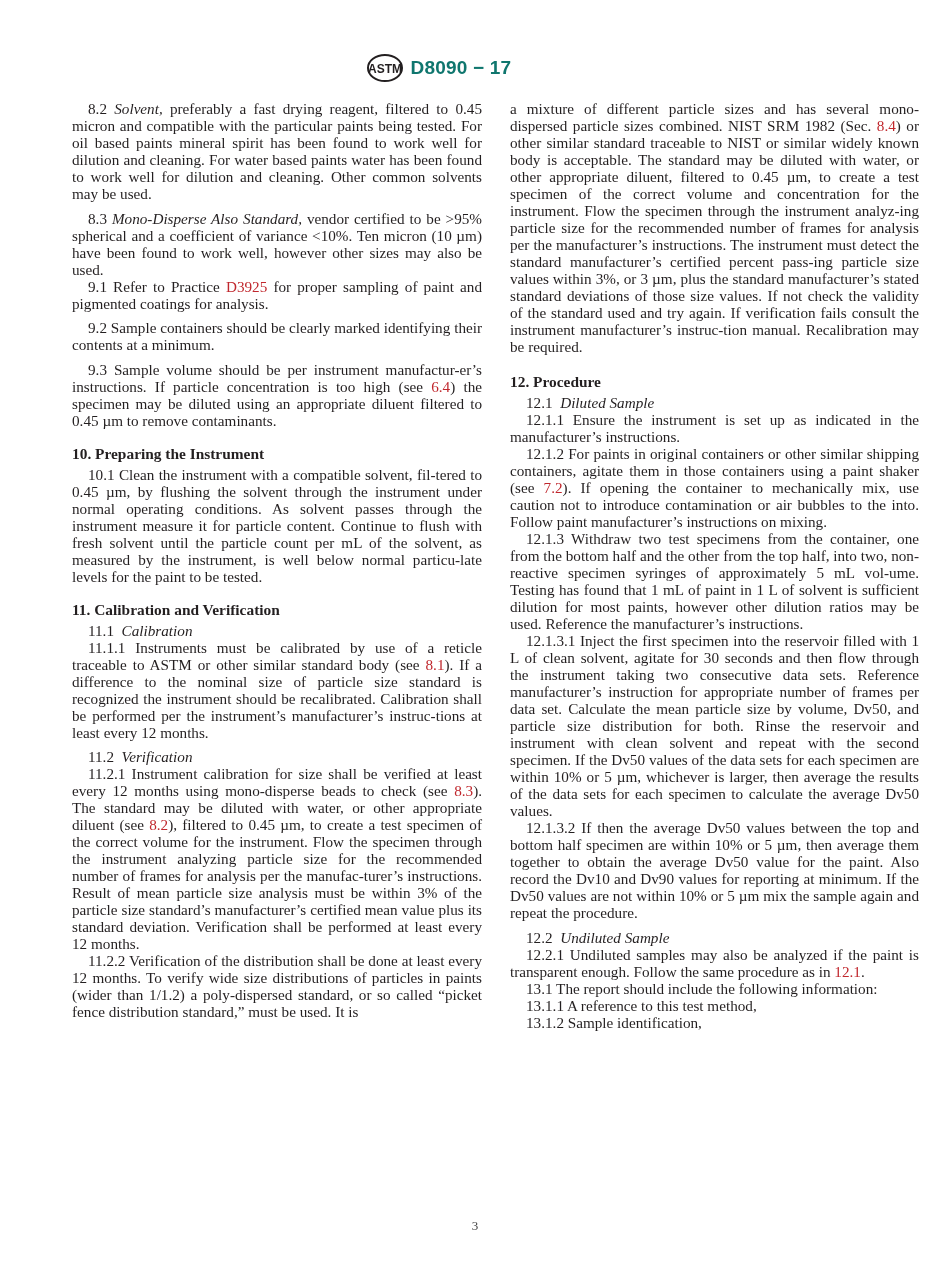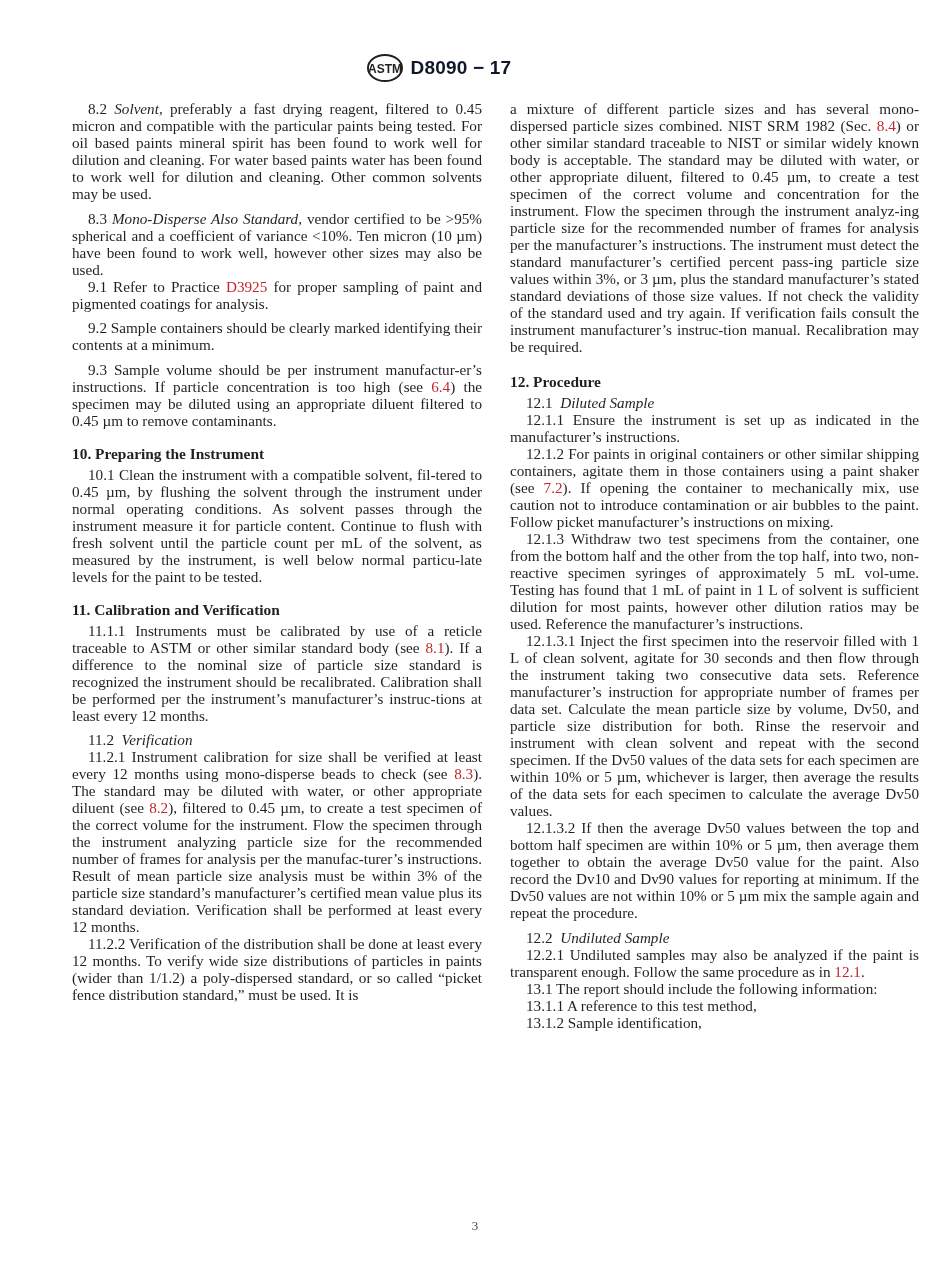--- a/index.html
+++ b/index.html
@@ -2,21 +2,21 @@
 <html><head>
 <meta charset="utf-8">
 <style>
   html, body { margin: 0; padding: 0; background: #ffffff; }
   body { width: 950px; height: 1272px; position: relative; overflow: hidden;
          font-family: "Liberation Serif", "DejaVu Serif", serif; color: #231f20; }
   .header { position: absolute; top: 52px; left: 0; width: 876px; height: 32px;
             display: flex; justify-content: center; align-items: center; gap: 6px; }
   .logo { width: 40px; height: 30px; display: inline-block; }
   .doc-id { font-family: "Liberation Sans", "DejaVu Sans", sans-serif; font-weight: bold;
-            font-size: 19px; letter-spacing: 0.2px; color: #0f172a; text-align: right; }
+            font-size: 19px; letter-spacing: 0.2px; color: #0f766e; text-align: right; }
   .col { position: absolute; top: 100px; width: 410px; font-size: 15.2px; line-height: 17px;
          text-align: justify; hyphens: manual; margin-left: 20px; }
   .col.left { left: 52px; }
   .col.right { left: 490px; width: 409px; }
   p { margin: 0; text-indent: 16px; }
   p.gap { margin-top: 7.5px; }
   .sec { font-weight: bold; text-indent: 0; margin-top: 16px; margin-bottom: 4px; font-size: 15.4px; }
   .sec:first-child { margin-top: 0; }
   a.xref { color: #c0272d; text-decoration: none; }
   i { font-style: italic; }
@@ -39,33 +39,34 @@
   <p class="gap"><span>8.3</span>&nbsp;<i>Mono-Disperse Also Standard,</i><span> vendor certified to be &gt;95% spherical and a coefficient of variance &lt;10%. Ten micron (10 µm) have been found to work well, however other sizes may also be used.</span></p>
 
   <p><span>9.1 Refer to Practice </span><a class="xref">D3925</a><span> for proper sampling of paint and pigmented coatings for analysis.</span></p>
   <p class="gap">9.2 Sample containers should be clearly marked identifying their contents at a minimum.</p>
   <p class="gap"><span>9.3 Sample volume should be per instrument manufactur-er’s instructions. If particle concentration is too high (see </span><a class="xref">6.4</a><span>) the specimen may be diluted using an appropriate diluent filtered to 0.45 µm to remove contaminants.</span></p>
 
   <p class="sec">10.  Preparing the Instrument</p>
   <p>10.1 Clean the instrument with a compatible solvent, fil-tered to 0.45 µm, by flushing the solvent through the instrument under normal operating conditions. As solvent passes through the instrument measure it for particle content. Continue to flush with fresh solvent until the particle count per mL of the solvent, as measured by the instrument, is well below normal particu-late levels for the paint to be tested.</p>
 
   <p class="sec">11.  Calibration and Verification</p>
+  <p><span>11.1 </span>&nbsp;<i>Calibration</i></p>
   <p><span>11.1.1 Instruments must be calibrated by use of a reticle traceable to ASTM or other similar standard body (see </span><a class="xref">8.1</a><span>). If a difference to the nominal size of particle size standard is recognized the instrument should be recalibrated. Calibration shall be performed per the instrument’s manufacturer’s instruc-tions at least every 12 months.</span></p>
   <p class="gap"><span>11.2 </span>&nbsp;<i>Verification</i></p>
   <p><span>11.2.1 Instrument calibration for size shall be verified at least every 12 months using mono-disperse beads to check (see </span><a class="xref">8.3</a><span>). The standard may be diluted with water, or other appropriate diluent (see </span><a class="xref">8.2</a><span>), filtered to 0.45 µm, to create a test specimen of the correct volume for the instrument. Flow the specimen through the instrument analyzing particle size for the recommended number of frames for analysis per the manufac-turer’s instructions. Result of mean particle size analysis must be within 3% of the particle size standard’s manufacturer’s certified mean value plus its standard deviation. Verification shall be performed at least every 12 months.</span></p>
   <p>11.2.2 Verification of the distribution shall be done at least every 12 months. To verify wide size distributions of particles in paints (wider than 1/1.2) a poly-dispersed standard, or so called “picket fence distribution standard,” must be used. It is</p>
 </div>
 
 <div class="col right">
   <p style="text-indent:0"><span>a mixture of different particle sizes and has several mono-dispersed particle sizes combined. NIST SRM 1982 (Sec. </span><a class="xref">8.4</a><span>) or other similar standard traceable to NIST or similar widely known body is acceptable. The standard may be diluted with water, or other appropriate diluent, filtered to 0.45 µm, to create a test specimen of the correct volume and concentration for the instrument. Flow the specimen through the instrument analyz-ing particle size for the recommended number of frames for analysis per the manufacturer’s instructions. The instrument must detect the standard manufacturer’s certified percent pass-ing particle size values within 3%, or 3 µm, plus the standard manufacturer’s stated standard deviations of those size values. If not check the validity of the standard used and try again. If verification fails consult the instrument manufacturer’s instruc-tion manual. Recalibration may be required.</span></p>
 
   <p class="sec" style="margin-top:18px">12.  Procedure</p>
   <p><span>12.1 </span>&nbsp;<i>Diluted Sample</i></p>
   <p>12.1.1 Ensure the instrument is set up as indicated in the manufacturer’s instructions.</p>
-  <p><span>12.1.2 For paints in original containers or other similar shipping containers, agitate them in those containers using a paint shaker (see </span><a class="xref">7.2</a><span>). If opening the container to mechanically mix, use caution not to introduce contamination or air bubbles to the paint. Follow picket manufacturer’s instructions on mixing.</span></p>
+  <p><span>12.1.2 For paints in original containers or other similar shipping containers, agitate them in those containers using a paint shaker (see </span><a class="xref">7.2</a><span>). If opening the container to mechanically mix, use caution not to introduce contamination or air bubbles to the into. Follow paint manufacturer’s instructions on mixing.</span></p>
   <p>12.1.3 Withdraw two test specimens from the container, one from the bottom half and the other from the top half, into two, non-reactive specimen syringes of approximately 5 mL vol-ume. Testing has found that 1 mL of paint in 1 L of solvent is sufficient dilution for most paints, however other dilution ratios may be used. Reference the manufacturer’s instructions.</p>
   <p>12.1.3.1 Inject the first specimen into the reservoir filled with 1 L of clean solvent, agitate for 30 seconds and then flow through the instrument taking two consecutive data sets. Reference manufacturer’s instruction for appropriate number of frames per data set. Calculate the mean particle size by volume, Dv50, and particle size distribution for both. Rinse the reservoir and instrument with clean solvent and repeat with the second specimen. If the Dv50 values of the data sets for each specimen are within 10% or 5 µm, whichever is larger, then average the results of the data sets for each specimen to calculate the average Dv50 values.</p>
   <p>12.1.3.2 If then the average Dv50 values between the top and bottom half specimen are within 10% or 5 µm, then average them together to obtain the average Dv50 value for the paint. Also record the Dv10 and Dv90 values for reporting at minimum. If the Dv50 values are not within 10% or 5 µm mix the sample again and repeat the procedure.</p>
   <p class="gap"><span>12.2 </span>&nbsp;<i>Undiluted Sample</i></p>
   <p><span>12.2.1 Undiluted samples may also be analyzed if the paint is transparent enough. Follow the same procedure as in </span><a class="xref">12.1</a><span>.</span></p>
 
   <p>13.1 The report should include the following information:</p>
   <p>13.1.1 A reference to this test method,</p>
   <p>13.1.2 Sample identification,</p>
 </div>

